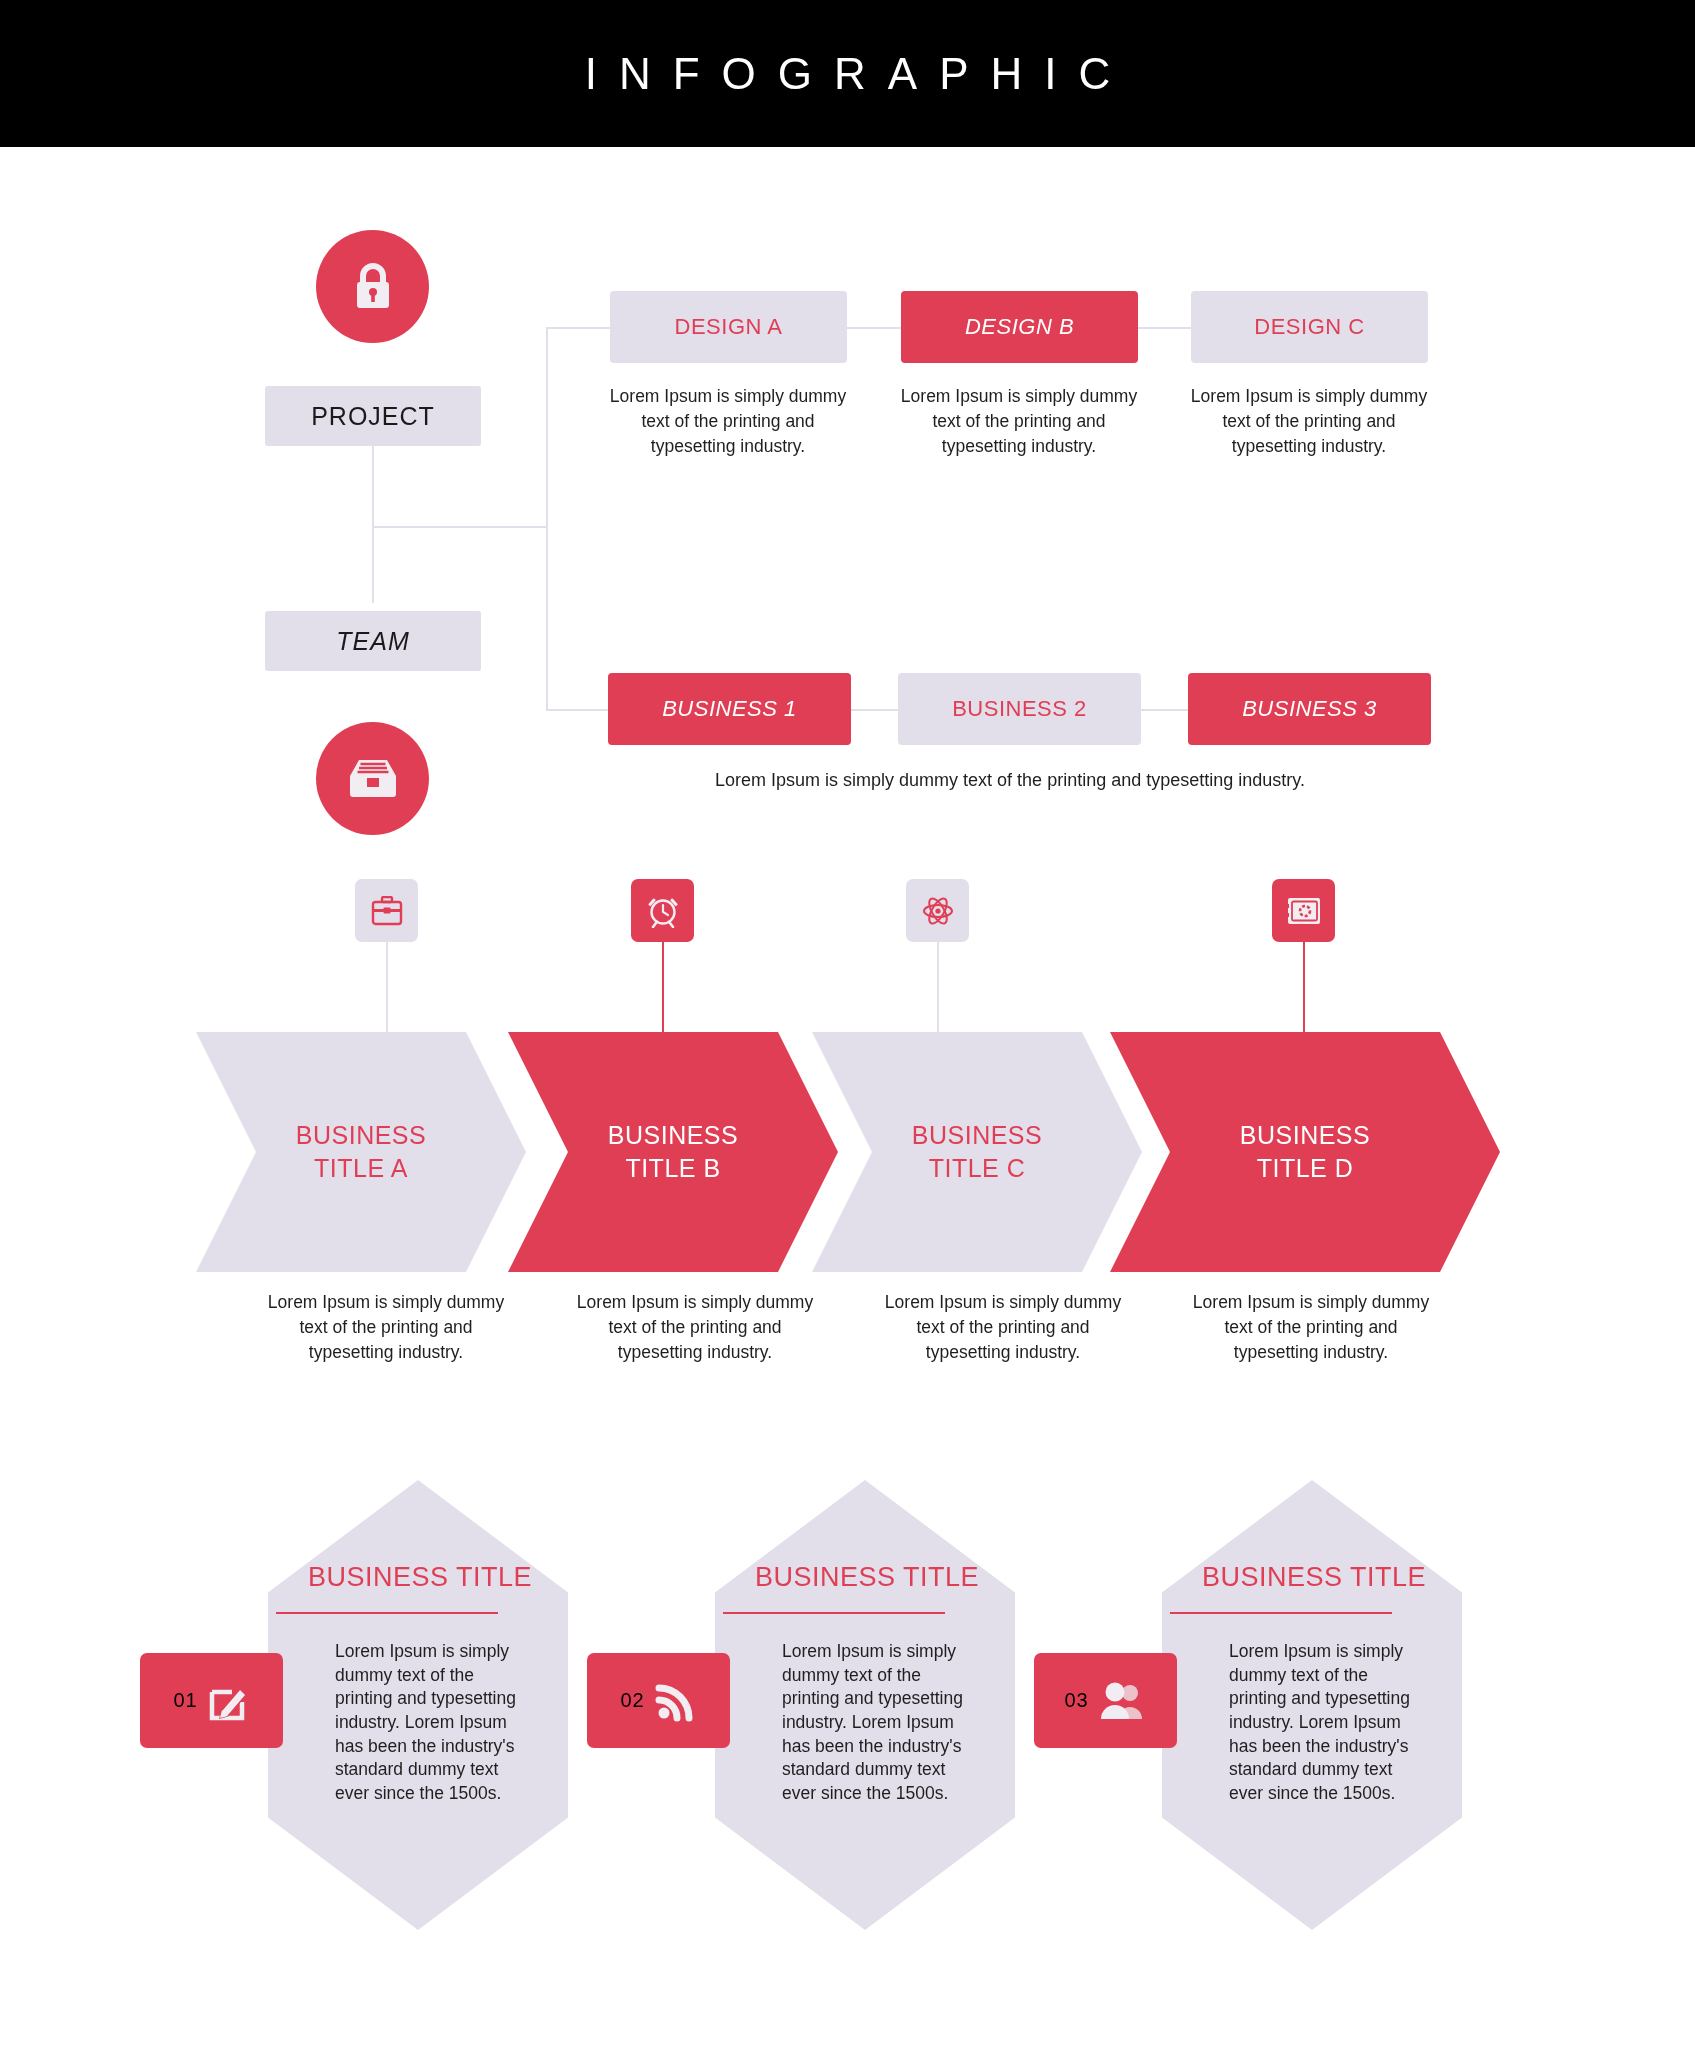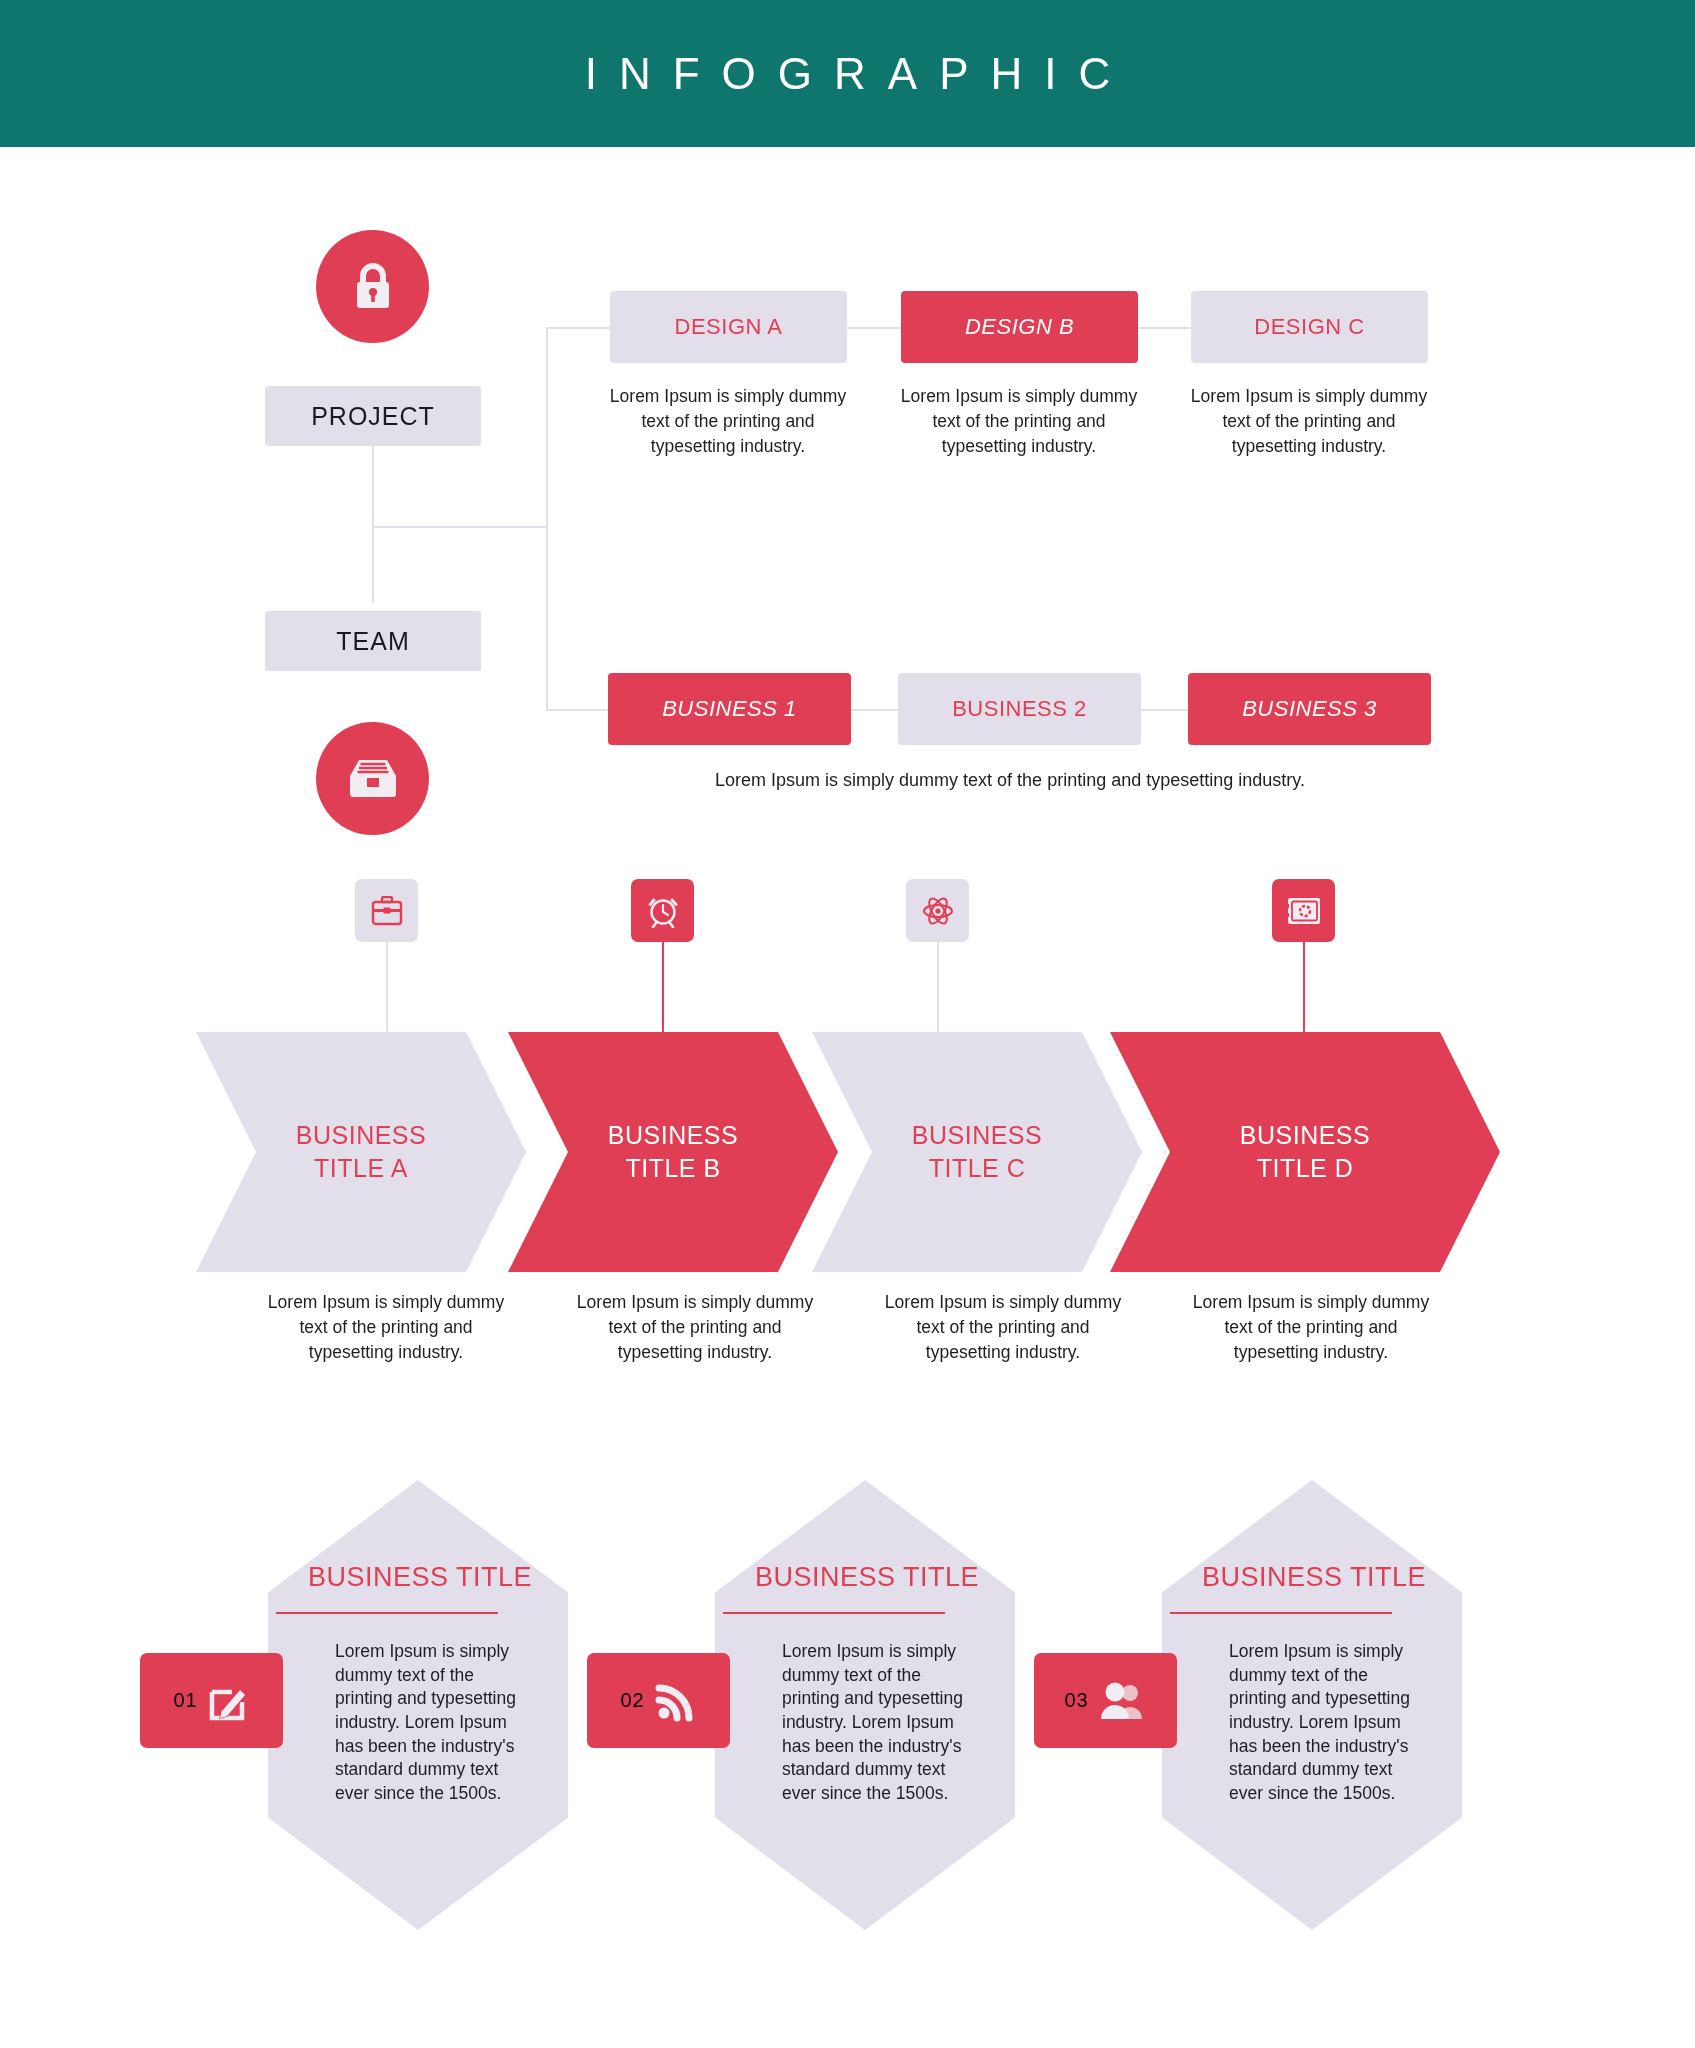--- a/index.html
+++ b/index.html
@@ -4,21 +4,21 @@
 <style>
   html,body{margin:0;padding:0;background:#ffffff;}
   body{
     width:1695px;height:2048px;position:relative;overflow:hidden;
     font-family:"Liberation Sans", sans-serif;
     color:#1a1a1a;
   }
   
   #header-bar{
     position:absolute;left:0;top:0;width:1695px;height:147px;
-    background:#0f766e;
+    background:#000000;
     display:flex;align-items:center;justify-content:center;
   }
   #header-title{
     color:#ffffff;font-size:44px;letter-spacing:22px;
     font-weight:400;text-indent:22px;
     font-family:"Liberation Sans", sans-serif;
   }
   .lav{background:#E2DEEA;}
   .red{background:#E03E55;}
   .ttl-red{color:#E03E55;}
@@ -34,21 +34,21 @@
   }
   #circle-lock{left:316px;top:230px;}
   #circle-archive{left:316px;top:722px;}
 
   .node-box{
     position:absolute;width:216px;height:60px;border-radius:3px;
     background:#E2DEEA;display:flex;align-items:center;justify-content:center;
     font-size:25px;color:#1a1a1a;letter-spacing:1px;margin-top:8px;
   }
   #node-project{left:265px;top:378px;}
-  #node-team{left:265px;top:603px;}
+  #node-team{left:265px;top:603px;font-style:italic;}
 
   .design-box{
     position:absolute;width:237px;height:72px;border-radius:4px;
     display:flex;align-items:center;justify-content:center;
     font-size:22px;letter-spacing:.5px;
   }
   .design-desc{
     position:absolute;width:240px;text-align:center;
     font-size:17.5px;line-height:1.42;color:#1f1f1f;
   }

